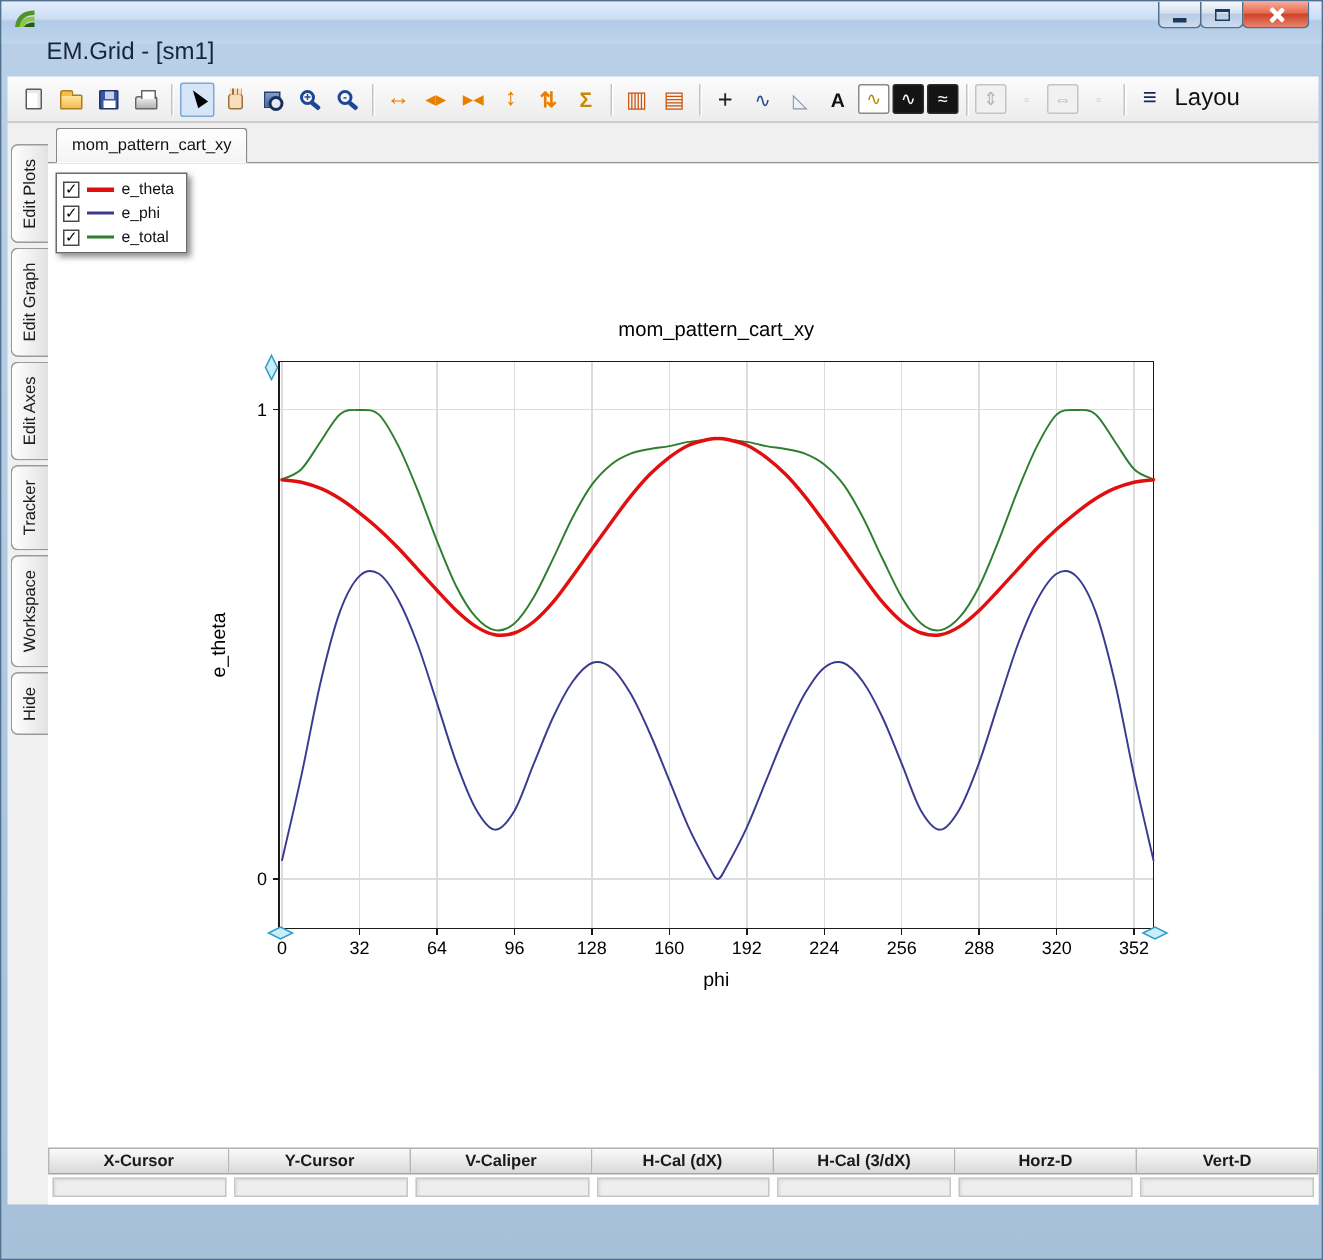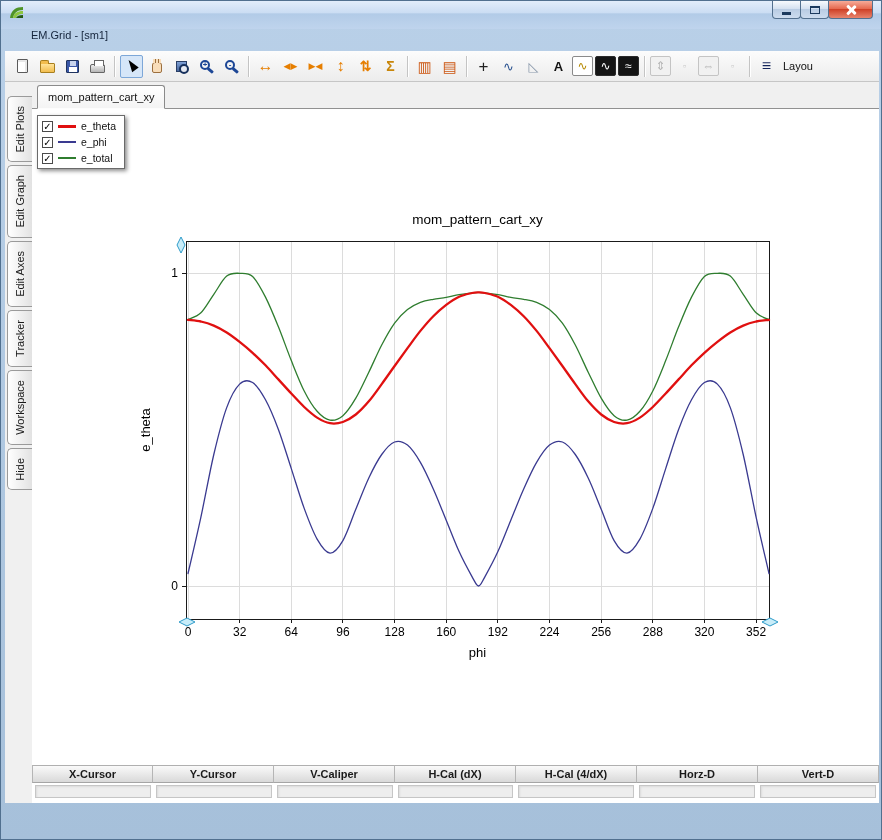--- a/index.html
+++ b/index.html
@@ -4,21 +4,21 @@
 <style>
   * { box-sizing: border-box; margin: 0; padding: 0; }
   body { margin:0; font-family:"Liberation Sans",sans-serif; }
   .window{position:relative;width:882px;height:840px;overflow:hidden;
     background:linear-gradient(#b9d0e8,#a6c0da);border:1px solid #51708f;}
 
   
   .titlebar{position:absolute;left:0;top:0;width:100%;height:28px;display:flex;align-items:center;
     padding:0 8px;gap:6px;
     background:linear-gradient(#e2edfb 0%,#cbddf3 42%,#b2cbe7 46%,#bfd4ed 100%);}
-  .title-text{font-size:11px;color:#15253c;margin-top:40px;}
+  .title-text{font-size:16px;color:#15253c;margin-top:40px;}
   .caption-buttons{margin-left:auto;display:flex;align-self:flex-start;}
   .cap-btn{width:29px;height:18px;border:1px solid #53708e;border-top:none;border-radius:0 0 4px 4px;
     background:linear-gradient(#f7fafd,#d5e1f0 45%,#b9cce3 50%,#cddcef);
     display:flex;align-items:center;justify-content:center;margin-left:-1px;}
   .cap-btn.close{width:45px;background:linear-gradient(#f6ab99,#e66a50 45%,#cf4228 50%,#e8846d);}
   .min-glyph{width:9px;height:3px;background:#1c3a5e;margin-top:8px;}
   .max-glyph{width:10px;height:8px;border:1px solid #1c3a5e;border-top:2px solid #1c3a5e;}
   .x-glyph{position:relative;width:10px;height:10px;}
   .x-glyph::before,.x-glyph::after{content:"";position:absolute;left:4px;top:-1px;width:2.5px;height:12px;background:#fff;border-radius:1px;}
   .x-glyph::before{transform:rotate(45deg);} .x-glyph::after{transform:rotate(-45deg);}
@@ -44,21 +44,21 @@
     background:linear-gradient(#fcfcfc,#ececec);border-bottom:1px solid #c6c6c6;
     display:flex;align-items:center;padding:0 5px;}
   .tbtn{display:inline-flex;align-items:center;justify-content:center;width:23px;height:23px;
     margin:0 1px;border-radius:2px;flex:0 0 auto;}
   .tbtn.active{background:#d6e6f8;border:1px solid #7da7d8;}
   .tbtn.chip-dark{background:#141414;border:1px solid #2b2b2b;width:21px;height:20px;}
   .tbtn.chip-light{background:#fff;border:1px solid #8a8a8a;width:21px;height:20px;}
   .tbtn.chip-disabled{background:#f1f1f1;border:1px solid #c4c4c4;width:21px;height:20px;}
   .tbtn .glyph{line-height:1;}
   .tbsep{width:1px;height:21px;background:#c4c4c4;box-shadow:1px 0 0 #fff;margin:0 4px;flex:0 0 auto;}
-  .tblabel{font-size:11px;color:#111;margin-left:3px;white-space:nowrap;}
+  .tblabel{font-size:16px;color:#111;margin-left:3px;white-space:nowrap;}
   .g{display:block;}
   .g-page{width:11px;height:14px;background:#fff;border:1px solid #5a5a5a;border-radius:1px;box-shadow:inset -2px 2px 0 #e8e8e8;}
   .g-folder{position:relative;width:15px;height:10px;background:linear-gradient(#ffe49a,#f2bd4e);border:1px solid #a87f1f;margin-top:3px;border-radius:1px;}
   .g-folder::before{content:"";position:absolute;left:-1px;top:-4px;width:7px;height:3px;background:#f2bd4e;border:1px solid #a87f1f;border-bottom:none;border-radius:2px 2px 0 0;}
   .g-floppy{position:relative;width:13px;height:13px;background:#3a57a7;border:1px solid #20345f;border-radius:1px;}
   .g-floppy::before{content:"";position:absolute;left:3px;top:0;width:6px;height:5px;background:#c8d4ee;}
   .g-floppy::after{content:"";position:absolute;left:2px;bottom:0;width:8px;height:5px;background:#fff;}
   .g-printer{position:relative;width:15px;height:9px;background:linear-gradient(#eee,#b5b5b5);border:1px solid #666;border-radius:2px 2px 1px 1px;margin-top:5px;}
   .g-printer::before{content:"";position:absolute;left:3px;top:-5px;width:8px;height:5px;background:#fff;border:1px solid #666;border-bottom:none;}
   .g-cursor{width:0;height:0;border-left:4.5px solid transparent;border-right:4.5px solid transparent;border-bottom:12px solid #000;transform:rotate(-35deg);margin-top:-2px;}
@@ -336,21 +336,21 @@
             <span class="lg-line" style="height: 2px; background: rgb(47, 125, 47);"></span>
             <span class="lg-label">e_total</span>
           </div>
         </div>
       <div class="readout">
         <div class="readout-row headers">
             <div>X-Cursor</div>
             <div>Y-Cursor</div>
             <div>V-Caliper</div>
             <div>H-Cal (dX)</div>
-            <div>H-Cal (4/dX)</div>
+            <div>H-Cal (3/dX)</div>
             <div>Horz-D</div>
             <div>Vert-D</div>
           </div>
         <div class="readout-row cells">
             <div></div>
             <div></div>
             <div></div>
             <div></div>
             <div></div>
             <div></div>

